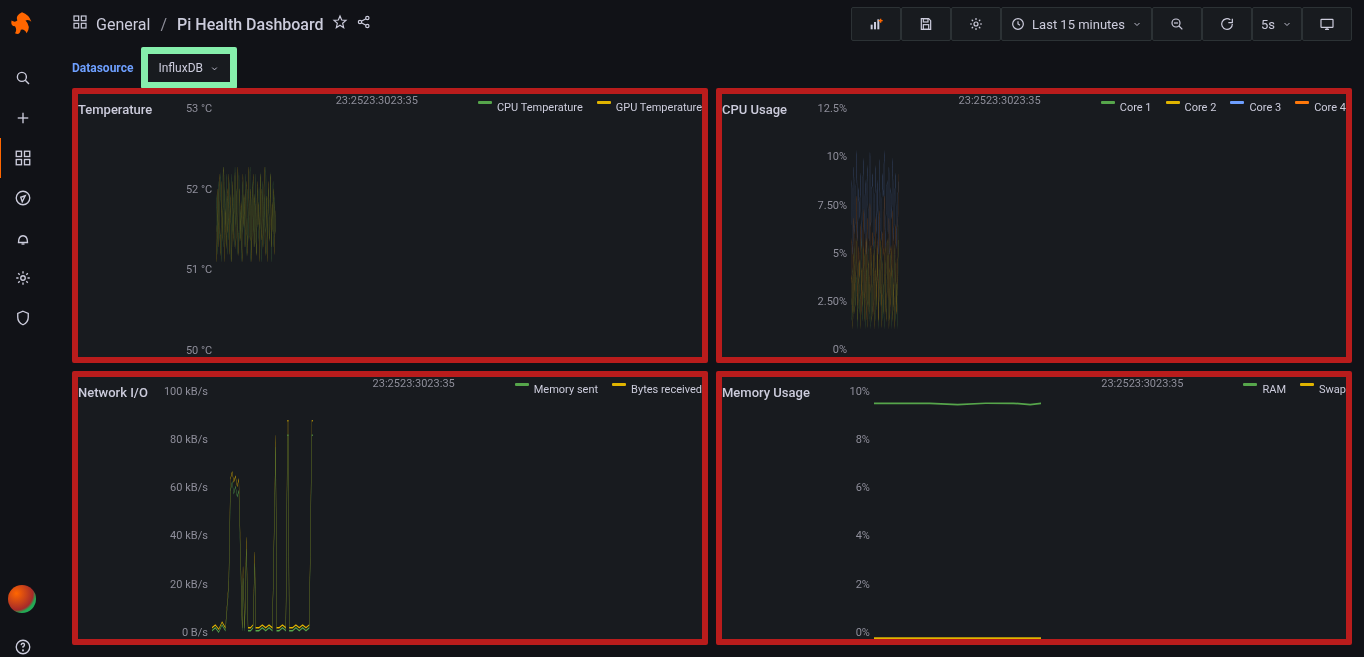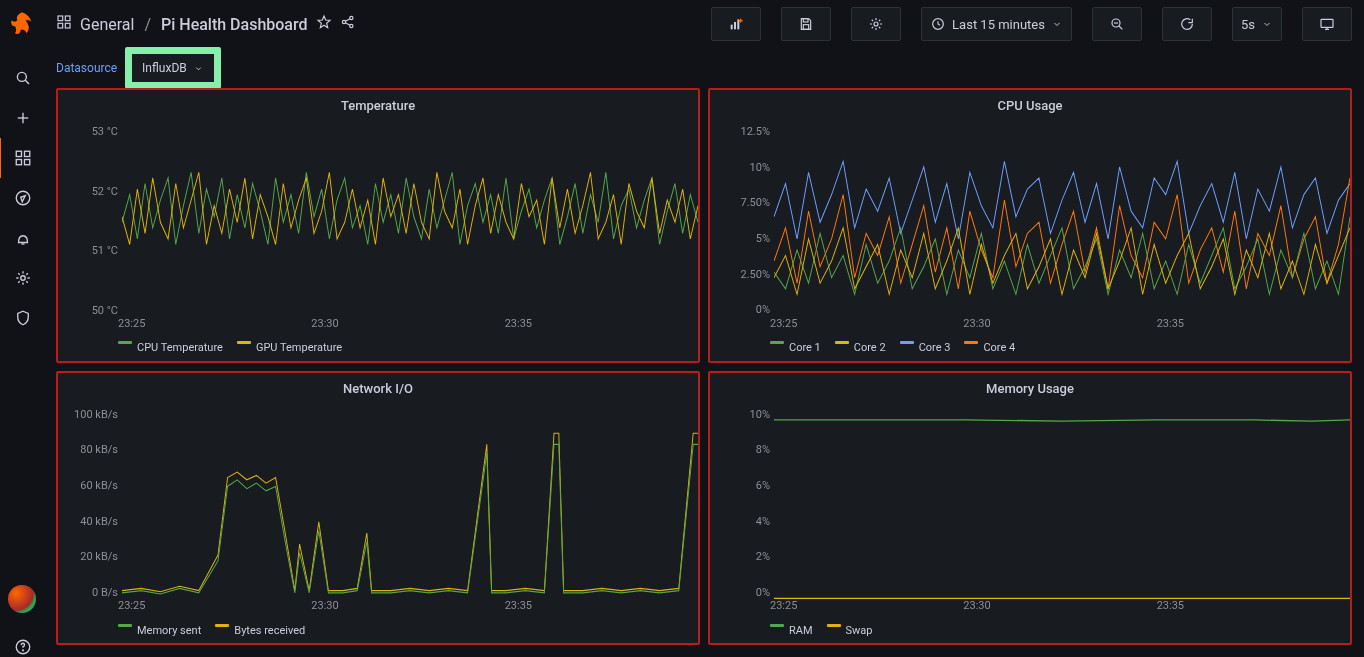--- a/index.html
+++ b/index.html
@@ -3,33 +3,33 @@
 <meta charset="utf-8">
 <style>
 html,body{margin:0;padding:0;width:1364px;height:657px;background:#111217;color:#ccccdc;font-family:-apple-system,BlinkMacSystemFont,"Segoe UI",Roboto,sans-serif;overflow:hidden}
 .sidebar{position:absolute;left:0;top:0;width:44px;height:100%;background:#111217;display:flex;flex-direction:column;align-items:center;padding-top:10px}
 .sidebar .logo{width:28px;height:28px;margin-bottom:20px}
 .sidebar .sb-item{width:44px;height:40px;display:flex;align-items:center;justify-content:center;cursor:pointer;border-left:2px solid transparent}
 .sidebar .sb-item.active{border-left:2px solid #f60}
 .sidebar .sb-item svg{width:18px;height:18px;stroke:#ccccdc;fill:none;stroke-width:1.8}
 .sidebar .spacer{flex:1}
 .sidebar .avatar{width:28px;height:28px;border-radius:50%;background:radial-gradient(circle at 30% 30%,#f60,#a52a2a 60%,#2a5 70%);margin-bottom:14px}
-.main{position:absolute;left:44px;top:0;right:0;height:100%;display:flex;flex-direction:column}
+.main{position:absolute;left:60px;top:0;right:0;height:100%;display:flex;flex-direction:column}
 .topbar{height:48px;display:flex;align-items:center;padding:0 12px;gap:8px}
 .topbar svg{width:16px;height:16px;stroke:#ccccdc;fill:none;stroke-width:1.8}
 .crumb{font-size:16px;color:#ccccdc;display:flex;align-items:center;gap:6px}
 .crumb .slash{color:#8e8e9a;margin:0 4px}
 .tb-spacer{flex:1}
 .tb-btn{display:flex;align-items:center;justify-content:center;height:32px;min-width:32px;padding:0 8px;background:#181b1f;border:1px solid #2c3235;border-radius:2px;font-size:13px;color:#ccccdc;gap:6px}
-.tb-group{display:flex;gap:20px}
+.tb-group{display:flex;gap:0}
 .varbar{height:40px;display:flex;align-items:center;padding:0 12px;gap:8px;font-size:12px}
-.varbar .label{color:#6e9fff;font-weight:400}
+.varbar .label{color:#6e9fff;font-weight:700}
 .varbar .sel{display:flex;align-items:center;height:28px;padding:0 10px;background:#181b1f;border:7px solid #86efac;border-radius:2px;gap:6px}
 .grid{flex:1;display:grid;grid-template-columns:1fr 1fr;grid-template-rows:1fr 1fr;gap:8px;padding:0 12px 12px 12px}
-.panel{background:#181b1f;border:2px solid #b91c1c;border-radius:2px;display:flex;flex-direction:column;overflow:hidden}
+.panel{background:#181b1f;border:6px solid #b91c1c;border-radius:2px;display:flex;flex-direction:row;overflow:hidden}
 .panel .title{text-align:center;font-size:13px;font-weight:500;color:#ccccdc;padding:8px 0 4px}
 .panel .chart{flex:1;display:flex}
 .panel .yaxis{width:60px;display:flex;flex-direction:column;justify-content:space-between;padding:8px 4px 0 0;font-size:11px;color:#8e8e9a;text-align:right}
 .panel .plot{flex:1;position:relative}
 .panel .plot svg{position:absolute;inset:0;width:100%;height:100%}
 .panel .xaxis{height:18px;display:flex;padding-left:60px;font-size:11px;color:#8e8e9a}
 .panel .xaxis span{flex:1;}
 .panel .legend{height:26px;display:flex;align-items:center;padding-left:60px;font-size:11px;color:#ccccdc;gap:14px}
 .panel .legend .item{display:flex;align-items:flex-start;gap:5px}
 .panel .legend .sw{width:14px;height:3px;border-radius:1px}

